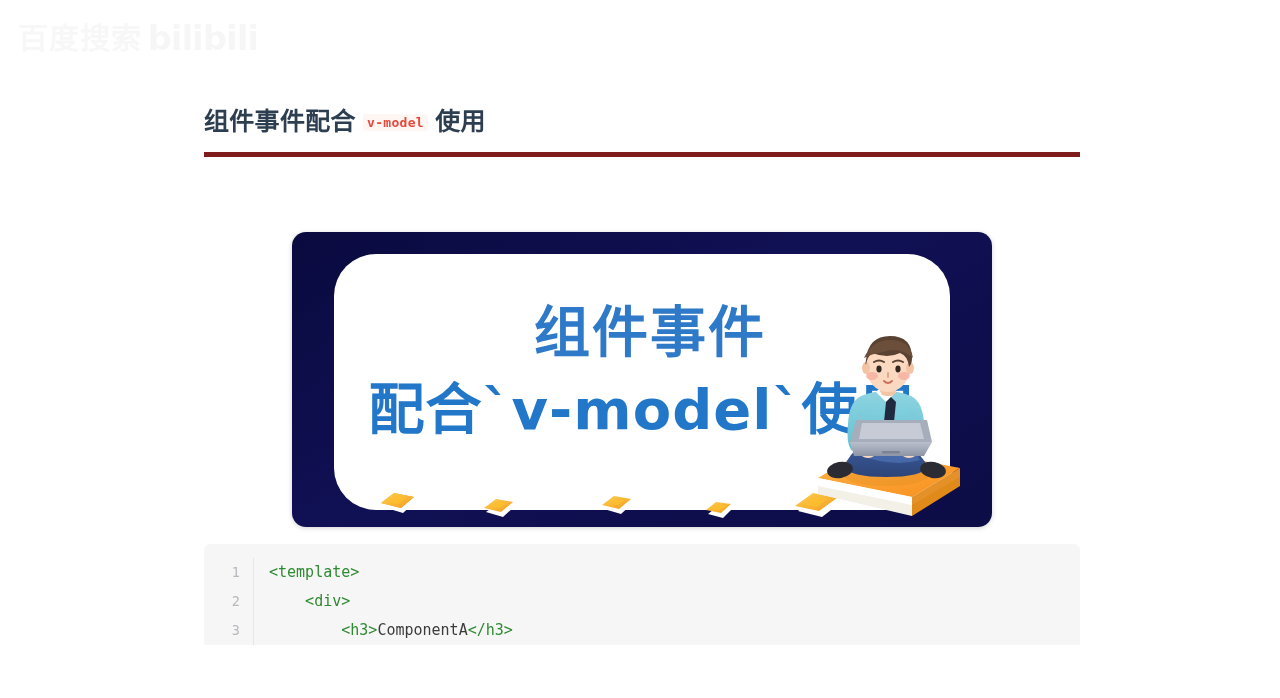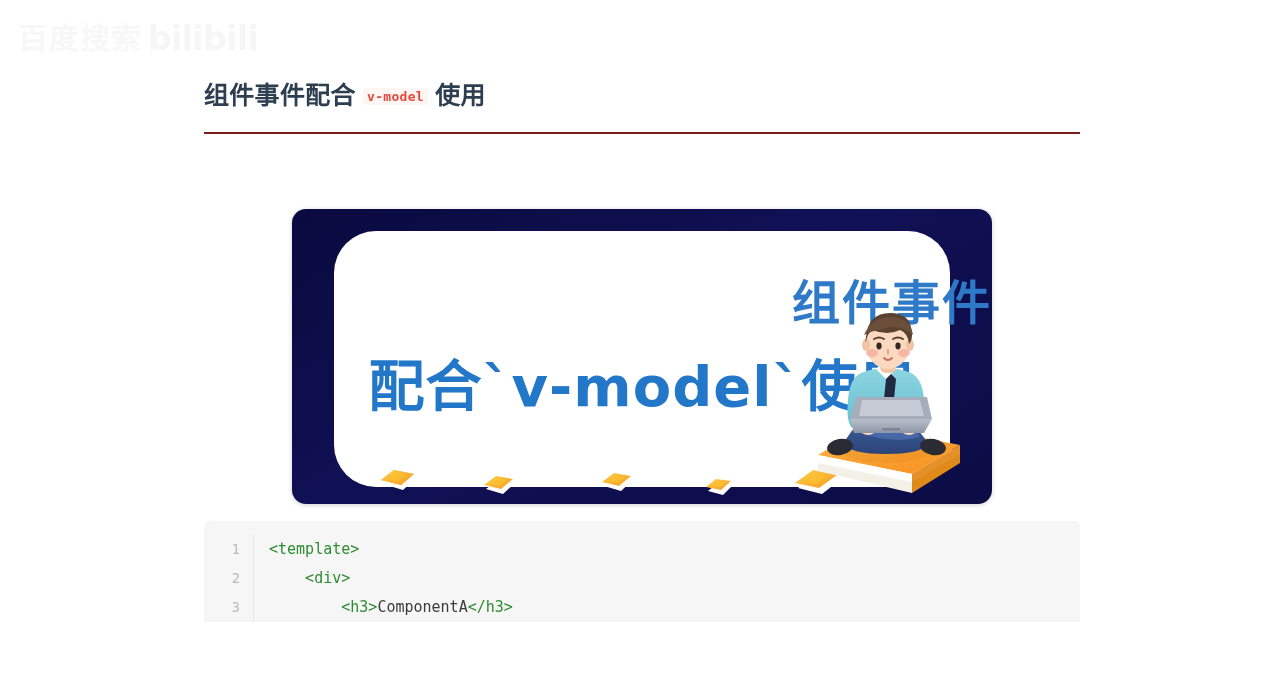--- a/index.html
+++ b/index.html
@@ -54,28 +54,28 @@
   .content {
     position: absolute;
     left: 204px;
     top: 0;
     width: 1076px;
   }
 
   
   .page-title {
     margin: 0;
-    padding-top: 72px;
+    padding-top: 104px;
     padding-bottom: 12px;
     font-size: 25px;
-    line-height: 46px;
+    line-height: 34px;
     font-weight: 700;
     color: #2c3e50;
     letter-spacing: 0.3px;
-    border-bottom: 2px solid #7f1d1d;
+    border-bottom: 5px solid #7f1d1d;
     width: 876px;
   }
   .page-title .cn { font-family: "DejaVu Sans", "Liberation Sans", sans-serif; }
 
   code.inline {
     font-family: "DejaVu Sans Mono", "Liberation Mono", monospace;
     background-color: #fdf6f2;
     color: #e8473b;
     border-radius: 3px;
     padding: 1px 4px;
@@ -109,23 +109,23 @@
     top: 22px;
     right: 42px;
     bottom: 17px;
     background: #ffffff;
     border-radius: 42px;
   }
   .banner-line1 {
     position: absolute;
     left: 16px; right: 0;
     top: 55px;
-    text-align: right;
+    text-align: center;
     font-family: "DejaVu Sans", "Liberation Sans", sans-serif;
-    font-size: 48px;
+    font-size: 56px;
     font-weight: 700;
     color: #2f7ac8;
     letter-spacing: 2px;
   }
   .banner-line2 {
     position: absolute;
     left: 0; right: 0;
     top: 132px;
     text-align: center;
     font-family: "DejaVu Sans", "Liberation Sans", sans-serif;

